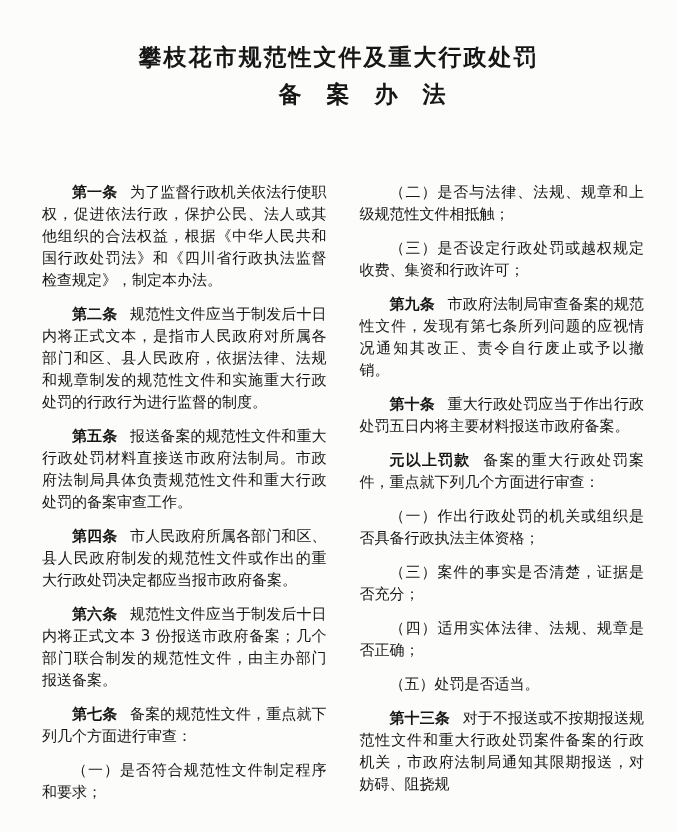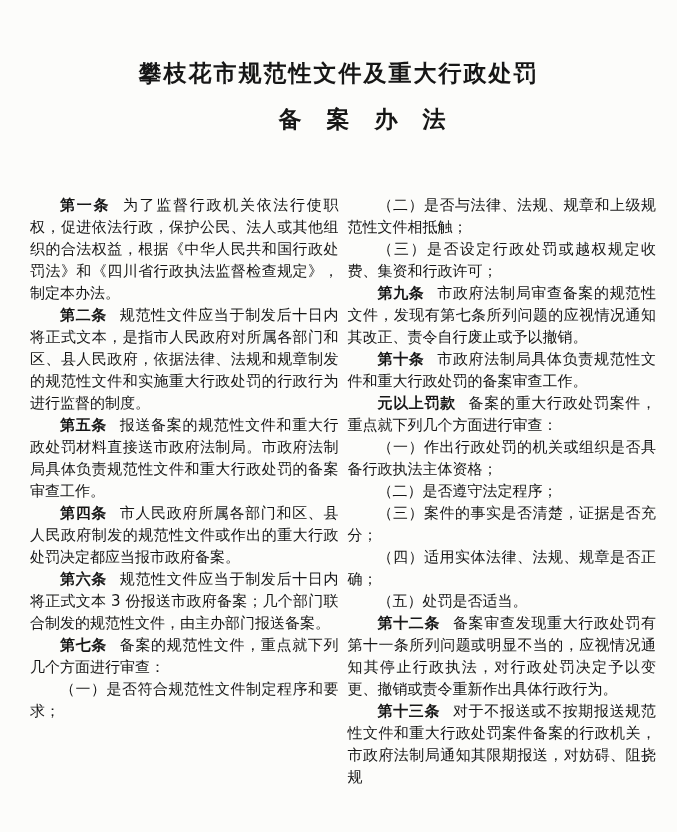--- a/index.html
+++ b/index.html
@@ -13,37 +13,37 @@
     box-sizing: border-box;
     padding-top: 42px;
     overflow: hidden;
   }
   .title-line {
     text-align: center;
     font-size: 23px;
     line-height: 30px;
     font-weight: 700;
     letter-spacing: 2px;
-    margin: 16px;
+    margin: 0;
   }
   .title-line.second { margin-top: 7px; letter-spacing: 1px; padding-left: 48px; }
   .columns {
     display: flex;
     gap: 9px;
     padding-left: 30px;
     padding-right: 21px;
     margin-top: 60px;
   }
   .col {
     flex: 1 1 0;
     font-size: 15px;
     line-height: 22px;
     text-align: justify;
   }
-  .para { margin: 0; text-indent: 2em; }
+  .para { margin: 12px; text-indent: 2em; }
   .lbl { font-weight: 700; margin-right: 0.85em; }
 </style>
 </head>
 <body>
 
 <div class="page">
 
   <h1 class="title-line">攀枝花市规范性文件及重大行政处罚</h1>
   <h1 class="title-line second">备　案　办　法</h1>
 
@@ -56,25 +56,23 @@
       <p class="para"><span class="lbl">第四条</span><span class="txt">市人民政府所属各部门和区、县人民政府制发的规范性文件或作出的重大行政处罚决定都应当报市政府备案。</span></p>
       <p class="para"><span class="lbl">第六条</span><span class="txt">规范性文件应当于制发后十日内将正式文本 3 份报送市政府备案；几个部门联合制发的规范性文件，由主办部门报送备案。</span></p>
       <p class="para"><span class="lbl">第七条</span><span class="txt">备案的规范性文件，重点就下列几个方面进行审查：</span></p>
       <p class="para"><span class="txt">（一）是否符合规范性文件制定程序和要求；</span></p>
     </div>
 
     <div class="col">
       <p class="para"><span class="txt">（二）是否与法律、法规、规章和上级规范性文件相抵触；</span></p>
       <p class="para"><span class="txt">（三）是否设定行政处罚或越权规定收费、集资和行政许可；</span></p>
       <p class="para"><span class="lbl">第九条</span><span class="txt">市政府法制局审查备案的规范性文件，发现有第七条所列问题的应视情况通知其改正、责令自行废止或予以撤销。</span></p>
-      <p class="para"><span class="lbl">第十条</span><span class="txt">市政府法制局具体负责规范性文件和重大行政处罚的备案审查工作。</span></p>
+      <p class="para"><span class="lbl">第十条</span><span class="txt">重大行政处罚应当于作出行政处罚五日内将主要材料报送市政府备案。</span></p>
       <p class="para"><span class="lbl">元以上罚款</span><span class="txt">备案的重大行政处罚案件，重点就下列几个方面进行审查：</span></p>
       <p class="para"><span class="txt">（一）作出行政处罚的机关或组织是否具备行政执法主体资格；</span></p>
-      <p class="para"><span class="txt">（二）是否遵守法定程序；</span></p>
       <p class="para"><span class="txt">（三）案件的事实是否清楚，证据是否充分；</span></p>
       <p class="para"><span class="txt">（四）适用实体法律、法规、规章是否正确；</span></p>
       <p class="para"><span class="txt">（五）处罚是否适当。</span></p>
-      <p class="para"><span class="lbl">第十二条</span><span class="txt">备案审查发现重大行政处罚有第十一条所列问题或明显不当的，应视情况通知其停止行政执法，对行政处罚决定予以变更、撤销或责令重新作出具体行政行为。</span></p>
       <p class="para"><span class="lbl">第十三条</span><span class="txt">对于不报送或不按期报送规范性文件和重大行政处罚案件备案的行政机关，市政府法制局通知其限期报送，对妨碍、阻挠规</span></p>
     </div>
 
   </div>
 </div>
 
 </body></html>

